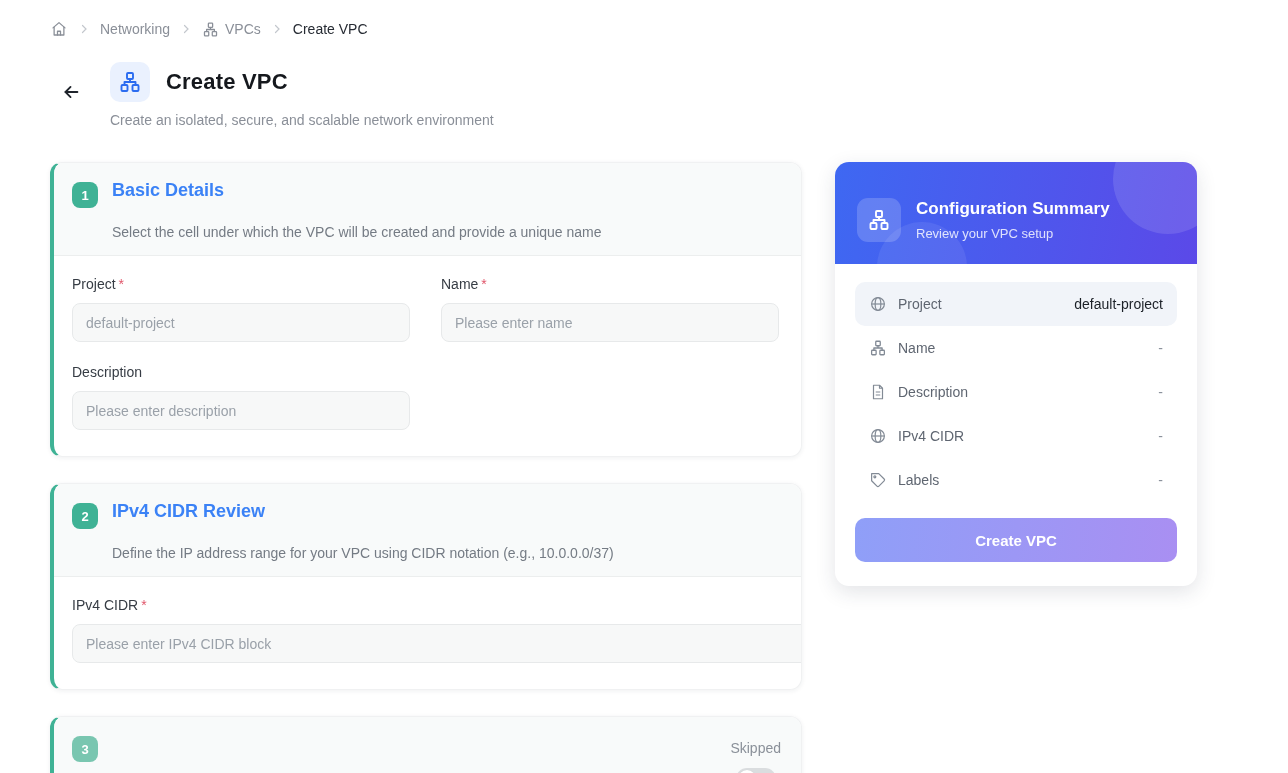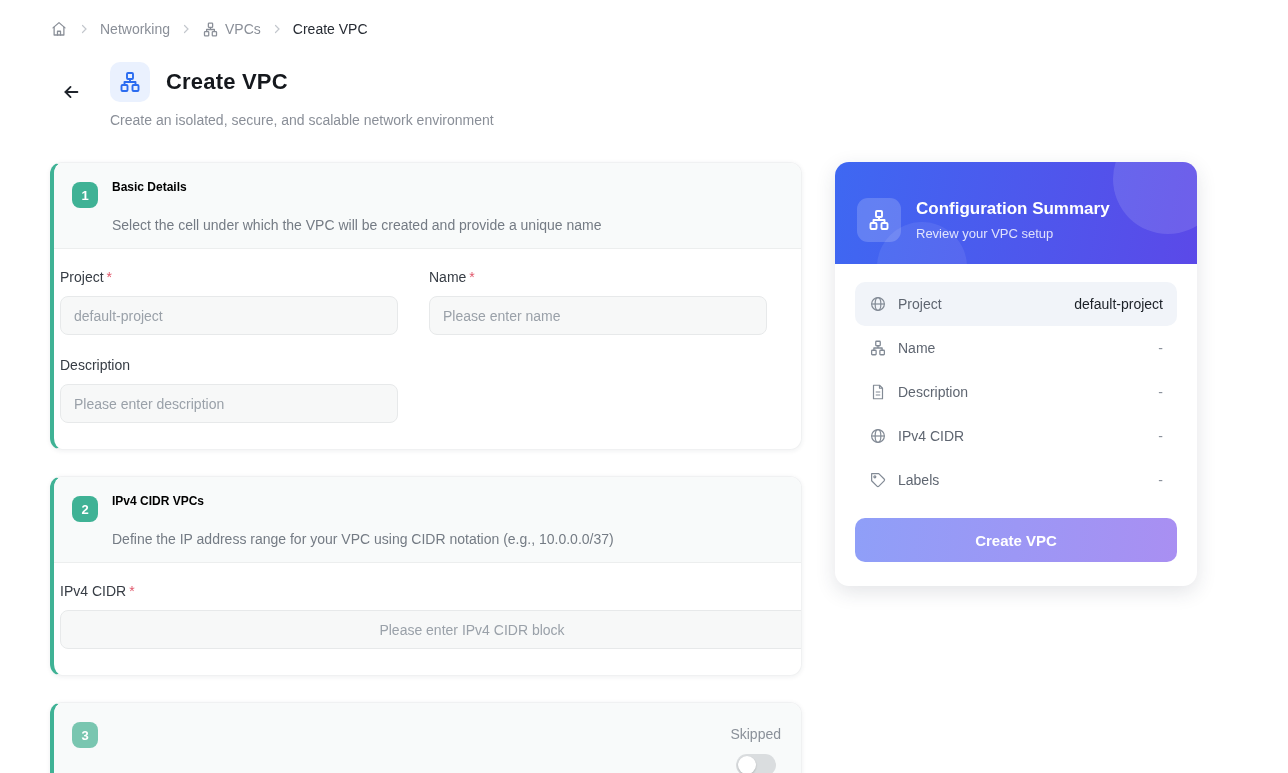--- a/index.html
+++ b/index.html
@@ -58,40 +58,40 @@
   .card.with-body .card-head { border-bottom: 1px solid #eceeee; }
   .step-badge {
     flex: 0 0 auto;
     width: 26px; height: 26px; border-radius: 8px;
     background: #3fb295; color: #fff;
     font-size: 13px; font-weight: 700;
     display: flex; align-items: center; justify-content: center;
     margin-top: 2px;
   }
   .step-badge.muted { background: #79c6b0; }
-  .sect-title { font-size: 12px; font-weight: 700; color: #000000; }
+  .sect-title { font-size: 18px; font-weight: 700; color: #3b82f6; }
   .sect-desc { font-size: 14px; color: #747b84; margin-top: 23px; }
-  .card-body { padding: 20px 24px 26px 6px; }
+  .card-body { padding: 20px 24px 26px 18px; }
 
   .field-grid { display: grid; grid-template-columns: 338px 338px; column-gap: 31px; row-gap: 22px; }
   .field label { display: block; font-size: 14px; color: #363c44; margin-bottom: 11px; }
   .req { color: #e0566a; margin-left: 3px; }
   .text-input {
     width: 100%; height: 39px;
     background: #f7f8f8;
     border: 1px solid #e7e9ea;
     border-radius: 8px;
     padding: 0 13px;
     font-family: "Liberation Sans", sans-serif;
     font-size: 14px; color: #7f1d1d;
     outline: none;
   }
   .text-input::placeholder { color: #9aa1a9; }
   .text-input:disabled { color: #9aa1a9; }
-  .full { width: 824px; text-align: center; }
+  .full { width: 824px; }
 
   
   .head-right { margin-left: auto; display: flex; align-items: center; gap: 12px; padding-top: 6px; flex-direction: column; }
   .skipped-label { font-size: 14px; color: #8a9099; }
   .toggle {
     width: 40px; height: 22px; border-radius: 11px;
     background: #dadddf; position: relative; cursor: pointer;
     flex: 0 0 auto;
   }
   .toggle .knob {
@@ -248,21 +248,21 @@
               <input class="text-input" type="text" placeholder="Please enter description" style="">
             </div>
           </div>
         </div>
       </div>
 
       <div class="card with-body">
         <div class="card-head">
           <div class="step-badge">2</div>
           <div>
-            <div class="sect-title">IPv4 CIDR VPCs</div>
+            <div class="sect-title">IPv4 CIDR Review</div>
             <div class="sect-desc">Define the IP address range for your VPC using CIDR notation (e.g., 10.0.0.0/37)</div>
           </div>
         </div>
         <div class="card-body">
           <div class="field">
             <label><span>IPv4 CIDR</span><span class="req">*</span></label>
             <input class="text-input full" type="text" placeholder="Please enter IPv4 CIDR block" style="">
           </div>
         </div>
       </div>

